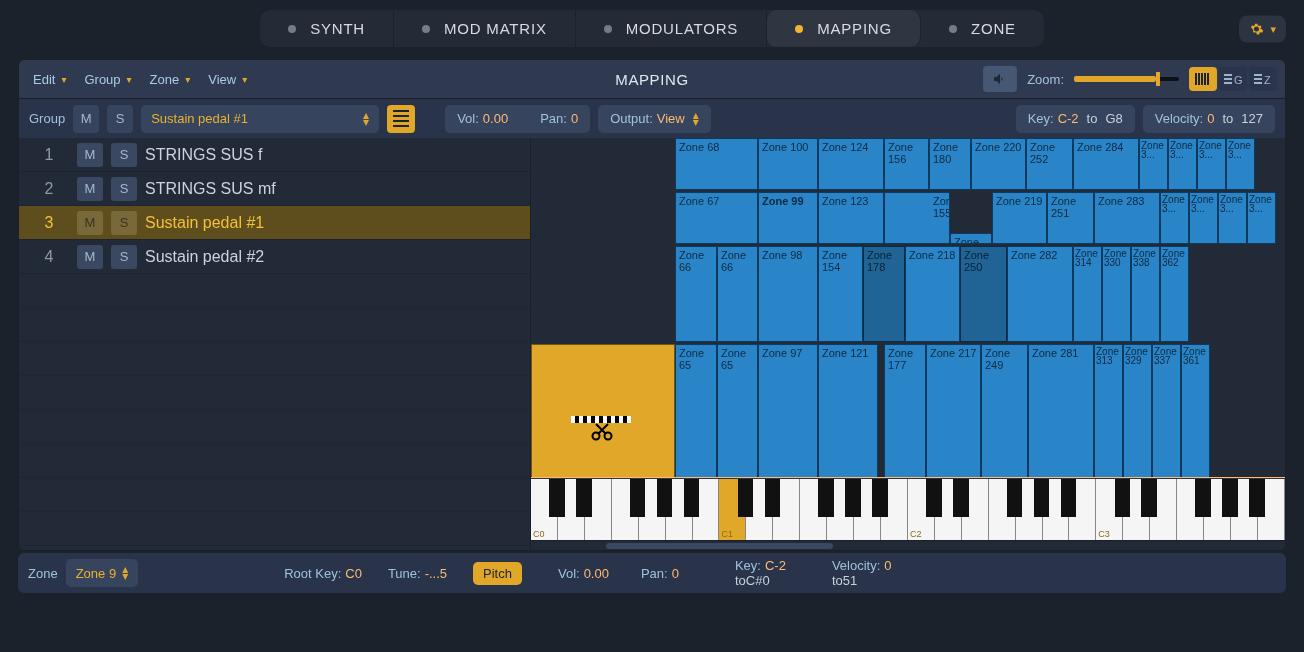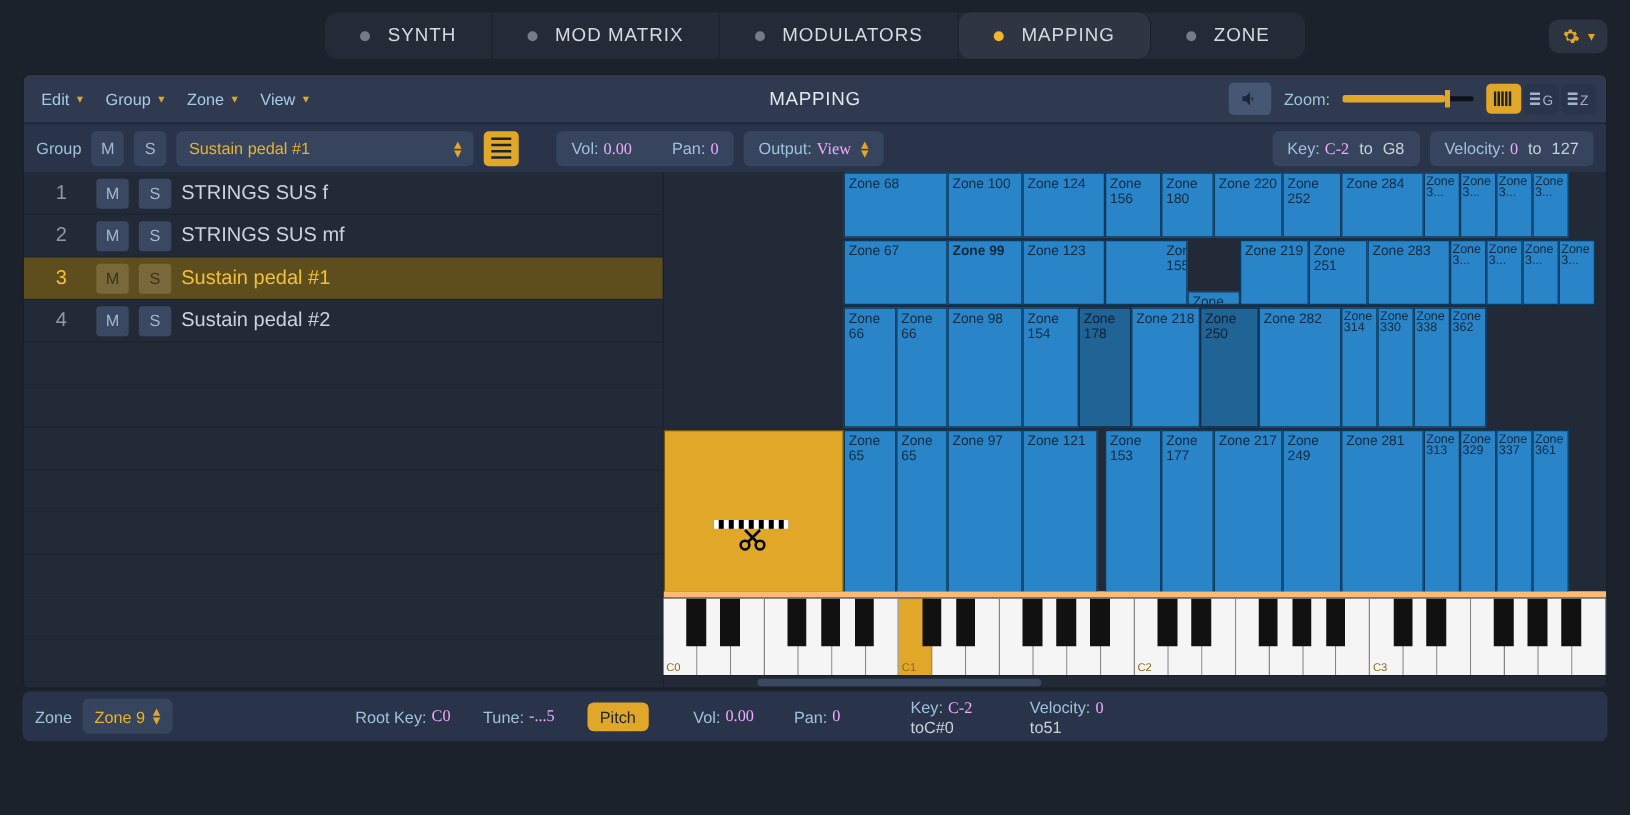--- a/index.html
+++ b/index.html
@@ -43,40 +43,40 @@
   .pill { background:#37445e; border-radius:5px; display:flex; align-items:center; height:28px; padding:0 10px; gap:6px; }
   .ms-btn { background:#37445e; width:26px; height:28px; display:flex; align-items:center; justify-content:center; border-radius:4px; color:#a4b7cd; cursor:pointer; }
   .yellow-val { color:#e8b32d; }
   .orange-arrows { color:#e1a728; font-size:12px; line-height:7px;}
   .hamburger-btn { width:28px; height:28px; background:#e1a728; border-radius:4px; display:flex; flex-direction:column; justify-content:center; align-items:center; gap:3px; cursor:pointer; }
   .hamburger-btn span { width:16px; height:2px; background:#1d2430; }
   .flexspacer { flex:1; }
   .param-strip .block { display:flex; align-items:center; gap:8px; background:#37445e; height:28px; border-radius:5px; padding:0 12px; }
   .kv { display:flex; gap:4px; align-items:center; }
   .kv .k { color:#9fc2dc; }
-  .kv .v { color:#f0abfc;font-family:Liberation Serif, serif; }
+  .kv .v { color:#fdba74; }
 
   
   .body { display:flex; height:412px; background:#232a37; }
 
   
   .groups { width:512px; display:flex; flex-direction:column; border-right:1px solid #1a1f28;}
   .grow { display:flex; align-items:center; height:34px; border-bottom:1px solid #1d2430; padding:0 10px; gap:8px; }
   .grow.selected { background:#5e4e1d; }
   .grow .idx { width:40px; text-align:center; color:#8e99a8; font-size:16px; }
   .grow .ms { background:#3a4861; width:26px; height:24px; display:flex; align-items:center; justify-content:center; border-radius:3px; color:#a4b7cd; font-size:13px; cursor:pointer; }
   .grow.selected .ms { background:#79683a; color:#3a3421;}
   .grow .name { color:#cbd3dd; font-size:16px; }
   .grow.selected .name { color:#f2c13a; }
   .grow.selected .idx { color:#f2c13a; }
   .groups .filler { flex:1; background:repeating-linear-gradient(#232a37, #232a37 33px, #1f2631 33px, #1f2631 34px); }
 
   
   .zonemap { flex:1; display:flex; flex-direction:column; position:relative;}
-  .ztrack { flex:1; position:relative; background:#232a37; border-bottom:5px solid #fdba74; overflow:hidden; }
+  .ztrack { flex:1; position:relative; background:#232a37; border-bottom:1px solid #fdba74; overflow:hidden; }
   .zrow { position:absolute; left:0; right:0; display:flex; }
   .zrow.r1 { top:0; height:52px; }
   .zrow.r2 { top:54px; height:52px; }
   .zrow.r3 { top:108px; height:96px; }
   .zrow.r4 { top:206px; height:140px; }
   .zcell { background:#2a85c8; border:1px solid #0b3a5e; color:#0d2a40; font-size:11px; padding:2px 3px; line-height:12px; overflow:hidden; white-space:normal; }
   .zcell.narrow { font-size:10px; padding:2px 1px; line-height:9px; word-break:break-all; }
   .zcell.dark { filter:brightness(0.75); }
   .big-yellow { position:absolute; left:0; top:206px; width:144px; height:140px; background:#e0a728; border:1px solid #715511; }
   .scissor { position:absolute; left:40px; top:278px; }
@@ -343,21 +343,20 @@
             <div class="zcell narrow" style="width: 29px;">Zone 338</div>
             <div class="zcell narrow" style="width: 29px;">Zone 362</div>
           </div>
           <div class="zrow r4">
             <div style="width: 144px; background: transparent; border: none;"></div>
             <div class="zcell" style="width: 42px;">Zone 65</div>
             <div class="zcell" style="width: 41px;">Zone 65</div>
             <div class="zcell" style="width: 60px;">Zone 97</div>
             <div class="zcell" style="width: 60px;">Zone 121</div>
             <div style="width: 6px; background: transparent; border: none;"></div>
-            <div class="zcell" style="width: 45px;">Zone 153</div>
             <div class="zcell" style="width: 42px;">Zone 177</div>
             <div class="zcell" style="width: 55px;">Zone 217</div>
             <div class="zcell" style="width: 47px;">Zone 249</div>
             <div class="zcell" style="width: 66px;">Zone 281</div>
             <div class="zcell narrow" style="width: 29px;">Zone 313</div>
             <div class="zcell narrow" style="width: 29px;">Zone 329</div>
             <div class="zcell narrow" style="width: 29px;">Zone 337</div>
             <div class="zcell narrow" style="width: 29px;">Zone 361</div>
           </div>
         </div>

